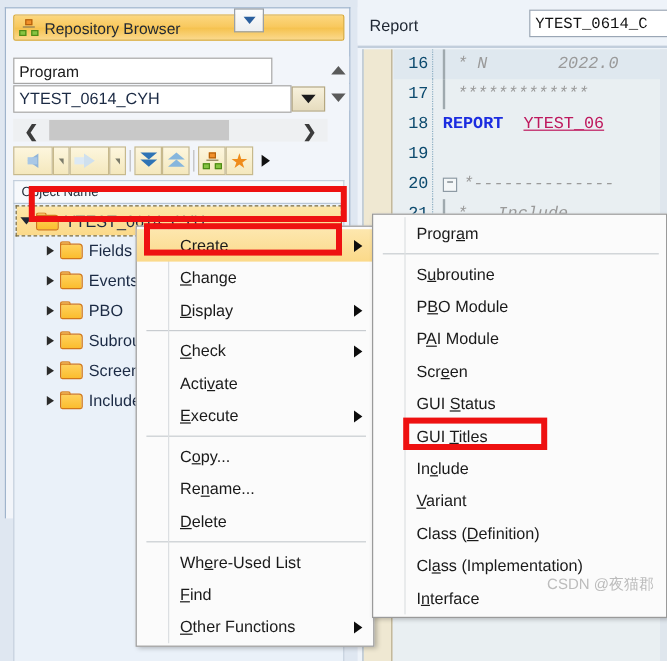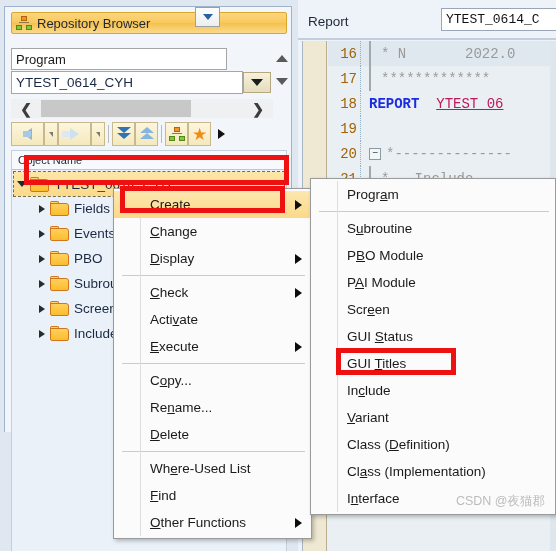--- a/index.html
+++ b/index.html
@@ -343,30 +343,30 @@
   }
   .cline {
     height: 25px;
     display: flex; align-items: center;
     font-family: "Liberation Mono", monospace;
     font-size: 14px;
     white-space: pre;
   }
   .cline .num {
     width: 32px; text-align: right;
-    color: #a16207;
+    color: #0c4a6e;
     padding-right: 3px;
   }
   .cline .vbar {
     width: 5px; height: 25px;
     border-left: 1px dotted #8fb0c4;
     margin-right: 4px;
   }
   .cline .txt { white-space: pre; }
-  .cmt { color: #9a9a9a; }
+  .cmt { color: #9a9a9a; font-style: italic; }
   .kw { color: #1b2ce0; font-weight: bold; }
   .ident { color: #be185d; text-decoration: underline; }
   .blockbar {
     display: inline-block;
     width: 6px; height: 25px;
     border-left: 2px solid #9fa9ae;
     margin-right: 6px;
     vertical-align: middle;
   }
   .foldbox {
@@ -445,21 +445,21 @@
     left: 310px; top: 178px;
     width: 246px;
     background: #fbfbfb;
     border: 1px solid #9a9a9a;
     box-shadow: 2px 2px 4px rgba(0,0,0,0.25);
     padding: 2px 0 2px 0;
     z-index: 50;
   }
   #watermark {
     position: absolute;
-    right: 10px; bottom: 4px;
+    right: 10px; bottom: 18px;
     font-size: 12.5px;
     color: #bcbcbc;
     white-space: nowrap;
   }
 
   
   .annot {
     position: absolute;
     border: 5px solid #ee1111;
     z-index: 60;

